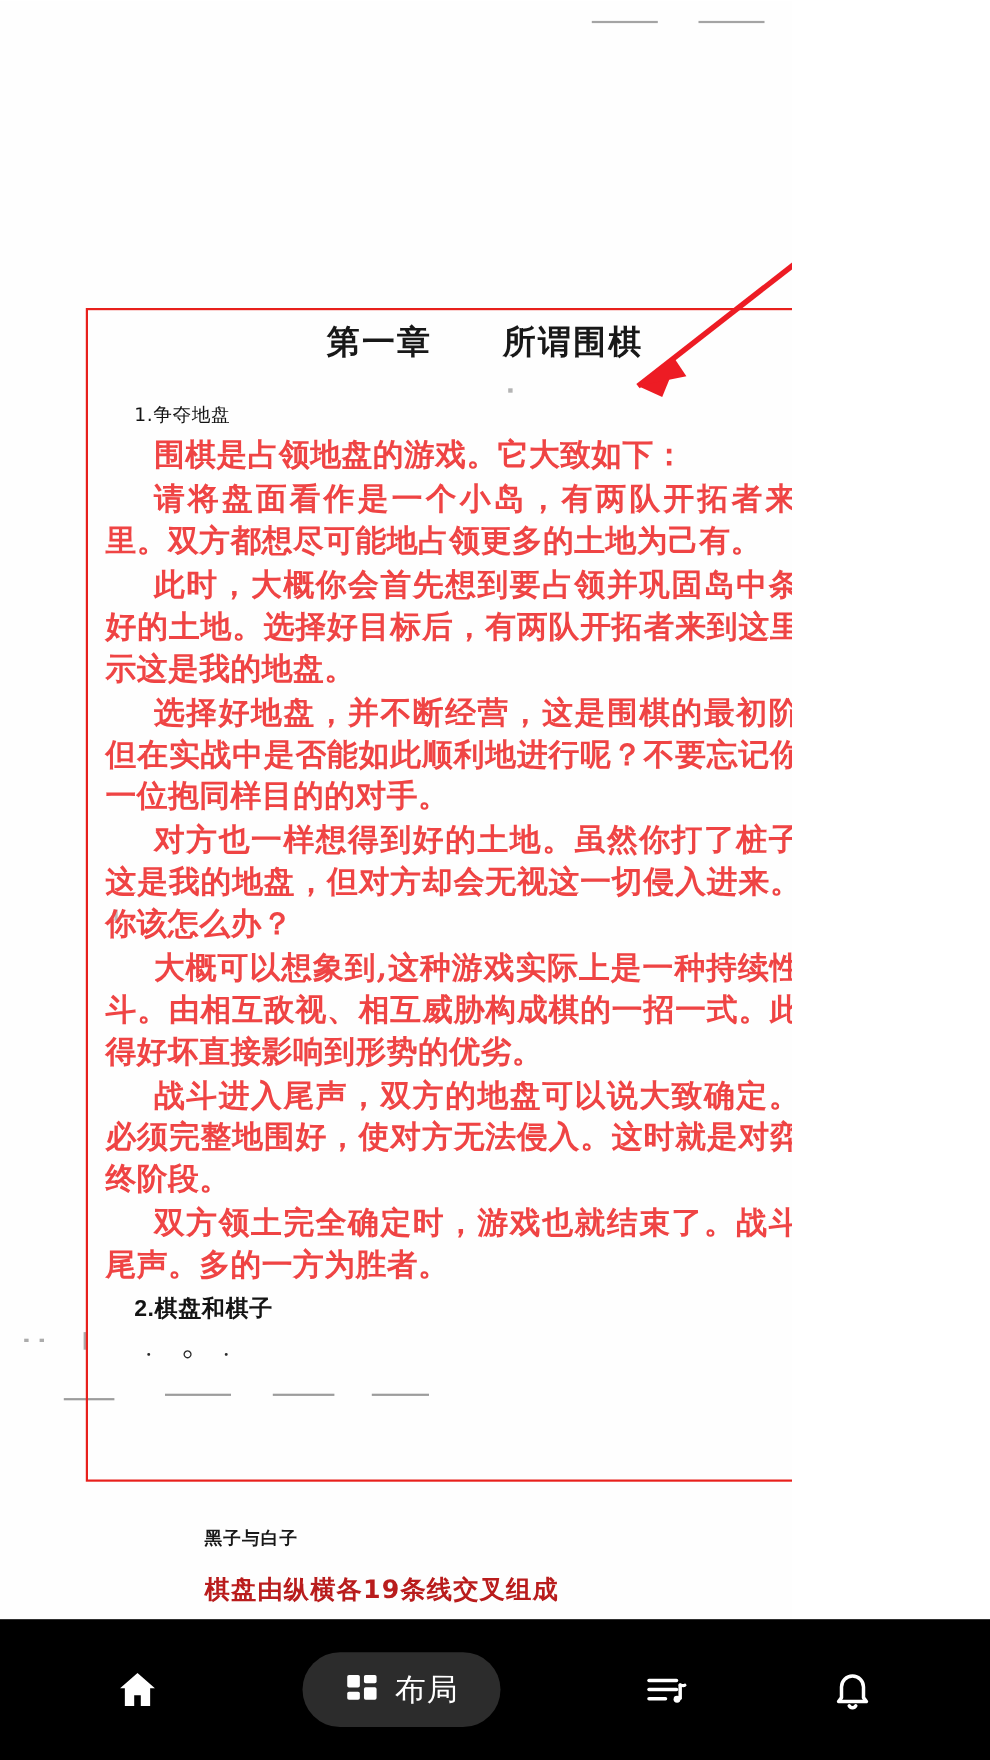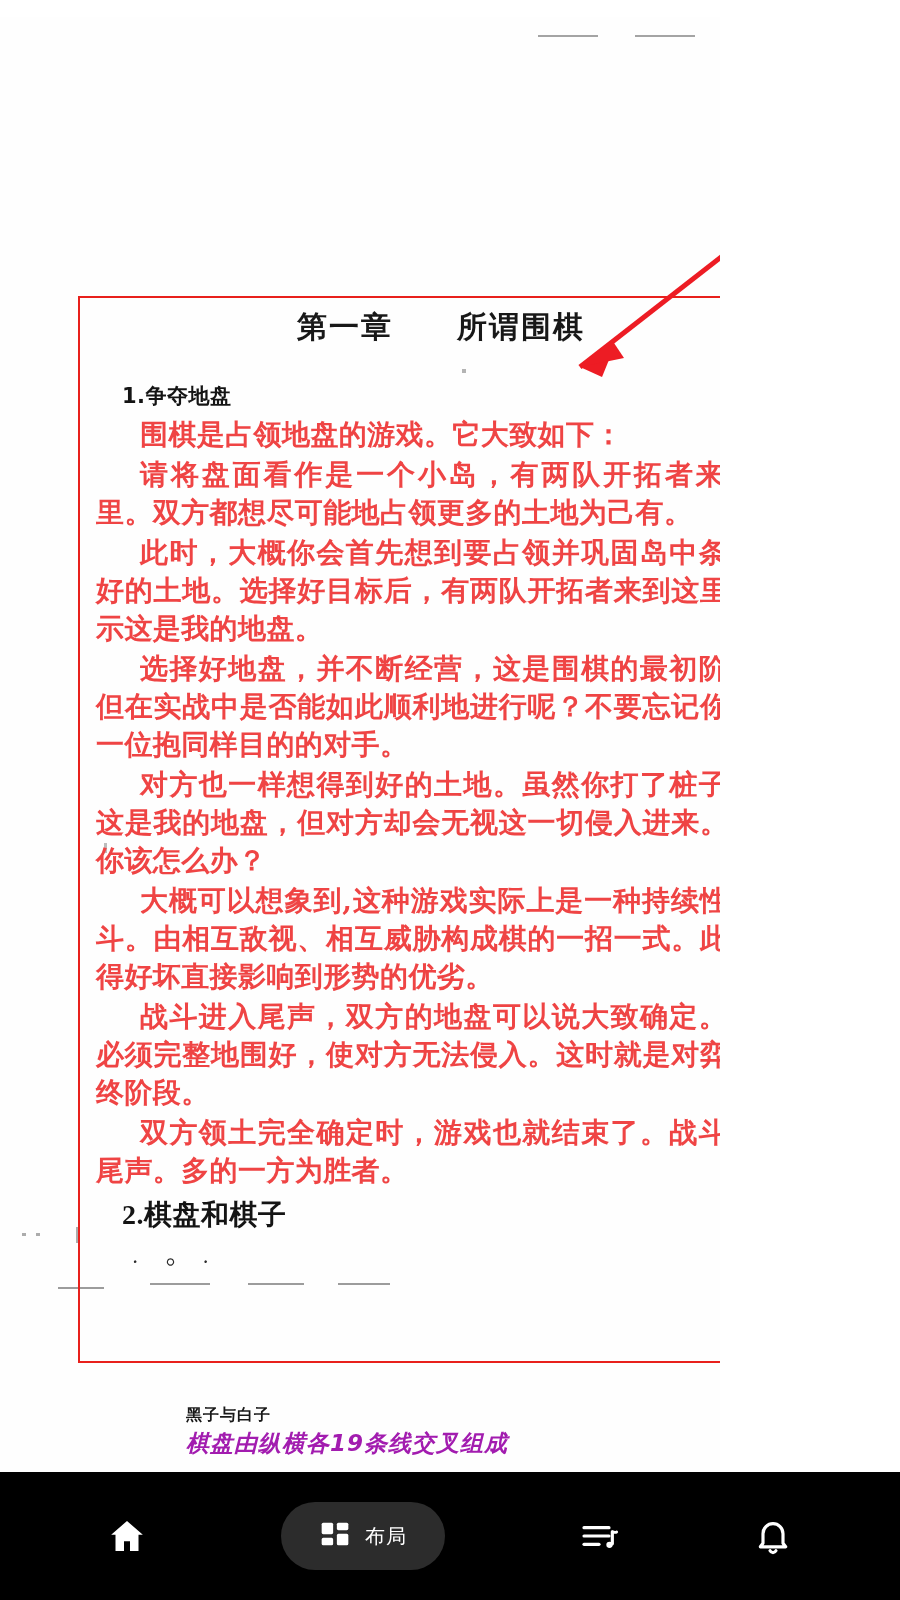--- a/index.html
+++ b/index.html
@@ -9,21 +9,21 @@
     height: 1600px;
     background: #ffffff;
     font-family: "Liberation Serif", serif;
     overflow: hidden;
     position: relative;
   }
 
   
   #page-scan {
     position: absolute;
-    left: 0; top: 17px;
+    left: 0; top: 1px;
     width: 720px;
     height: 1472px;
     background: #fefefe;
     overflow: hidden;
     padding-left: 16px;
   }
 
   
   .scan-mark {
     position: absolute;
@@ -65,43 +65,43 @@
     font-weight: bold;
     font-size: 30px;
     letter-spacing: 2px;
     color: #181818;
     margin: 8px 0 34px 0;
     white-space: pre;
   }
 
   .sec-head {
     font-family: "DejaVu Sans", sans-serif;
-    font-weight: bold;
-    font-size: 21px;
+    font-weight: normal;
+    font-size: 17px;
     color: #141414;
     margin: 0 0 6px 26px;
     letter-spacing: 0.5px;
   }
 
   p.para {
     font-family: "DejaVu Serif", serif;
     font-size: 28px;
     line-height: 38px;
     color: #ef4444;
     margin: 0 0 2px 0;
     text-indent: 44px;
     letter-spacing: 0.4px;
     text-align: justify;
     font-weight: 600;
   }
 
   .sec-head-2 {
-    font-family: Liberation Serif, serif;
-    font-weight: bold;
-    font-size: 28px;
+    font-family: Liberation Sans, sans-serif;
+    font-weight: bold;
+    font-size: 21px;
     color: #141414;
     margin: 6px 0 0 26px;
     letter-spacing: 0.5px;
   }
 
   .dots {
     font-family: "DejaVu Serif", serif;
     font-size: 20px;
     color: #2a2a2a;
     margin: 14px 0 0 36px;
@@ -119,24 +119,23 @@
     font-family: "DejaVu Sans", sans-serif;
     font-weight: bold;
     font-size: 16px;
     color: #181818;
     letter-spacing: 1px;
   }
   #below-text .b2 {
     font-family: "DejaVu Sans", sans-serif;
     font-weight: bold;
     font-size: 23px;
-    color: #a21caf;
+    color: #b91c1c;
     letter-spacing: 1px;
-    margin-top: 2px;
-    font-style: italic;
+    margin-top: 20px;
   }
 
   
   #bottom-bar {
     position: absolute;
     left: 0;
     bottom: 0;
     width: 900px;
     height: 128px;
     background: #000000;
@@ -155,21 +154,21 @@
   .nav-icon { display: block; }
   #nav-layout {
     background: #2c2c2c;
     border-radius: 34px;
     height: 68px;
     padding: 0 38px;
     gap: 14px;
   }
   #nav-layout .nav-label {
     font-family: "DejaVu Sans", sans-serif;
-    font-size: 20px;
+    font-size: 28px;
     color: #ffffff;
     letter-spacing: 1px;
   }
 </style>
 </head>
 <body>
 
 <div id="page-scan">
 
   <div class="scan-mark" style="left:538px;top:18px;width:60px;height:2px;opacity:.55;"></div>

